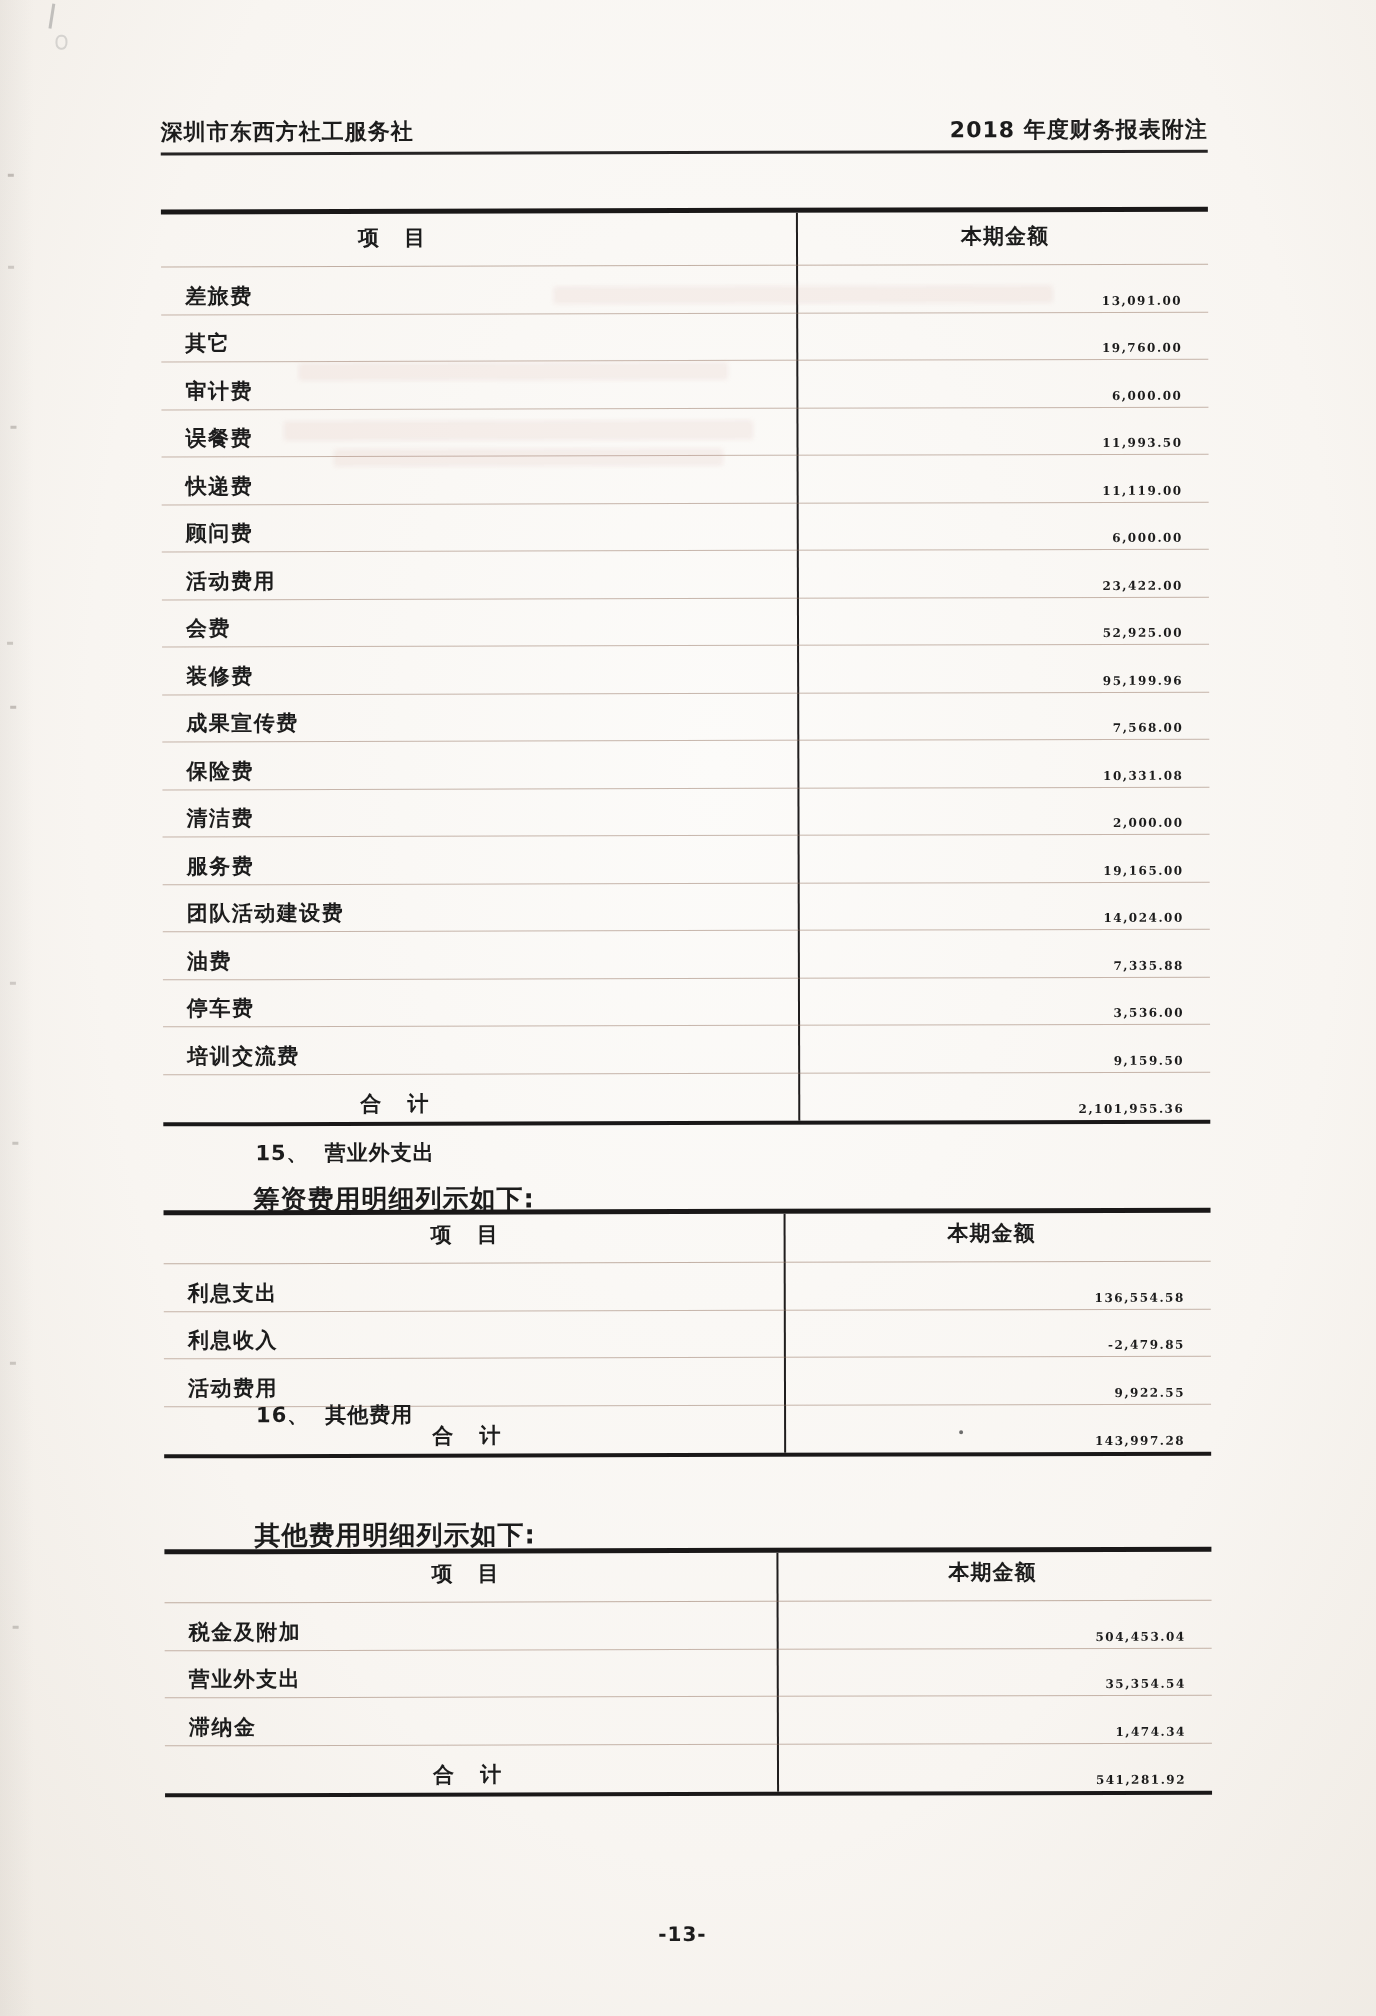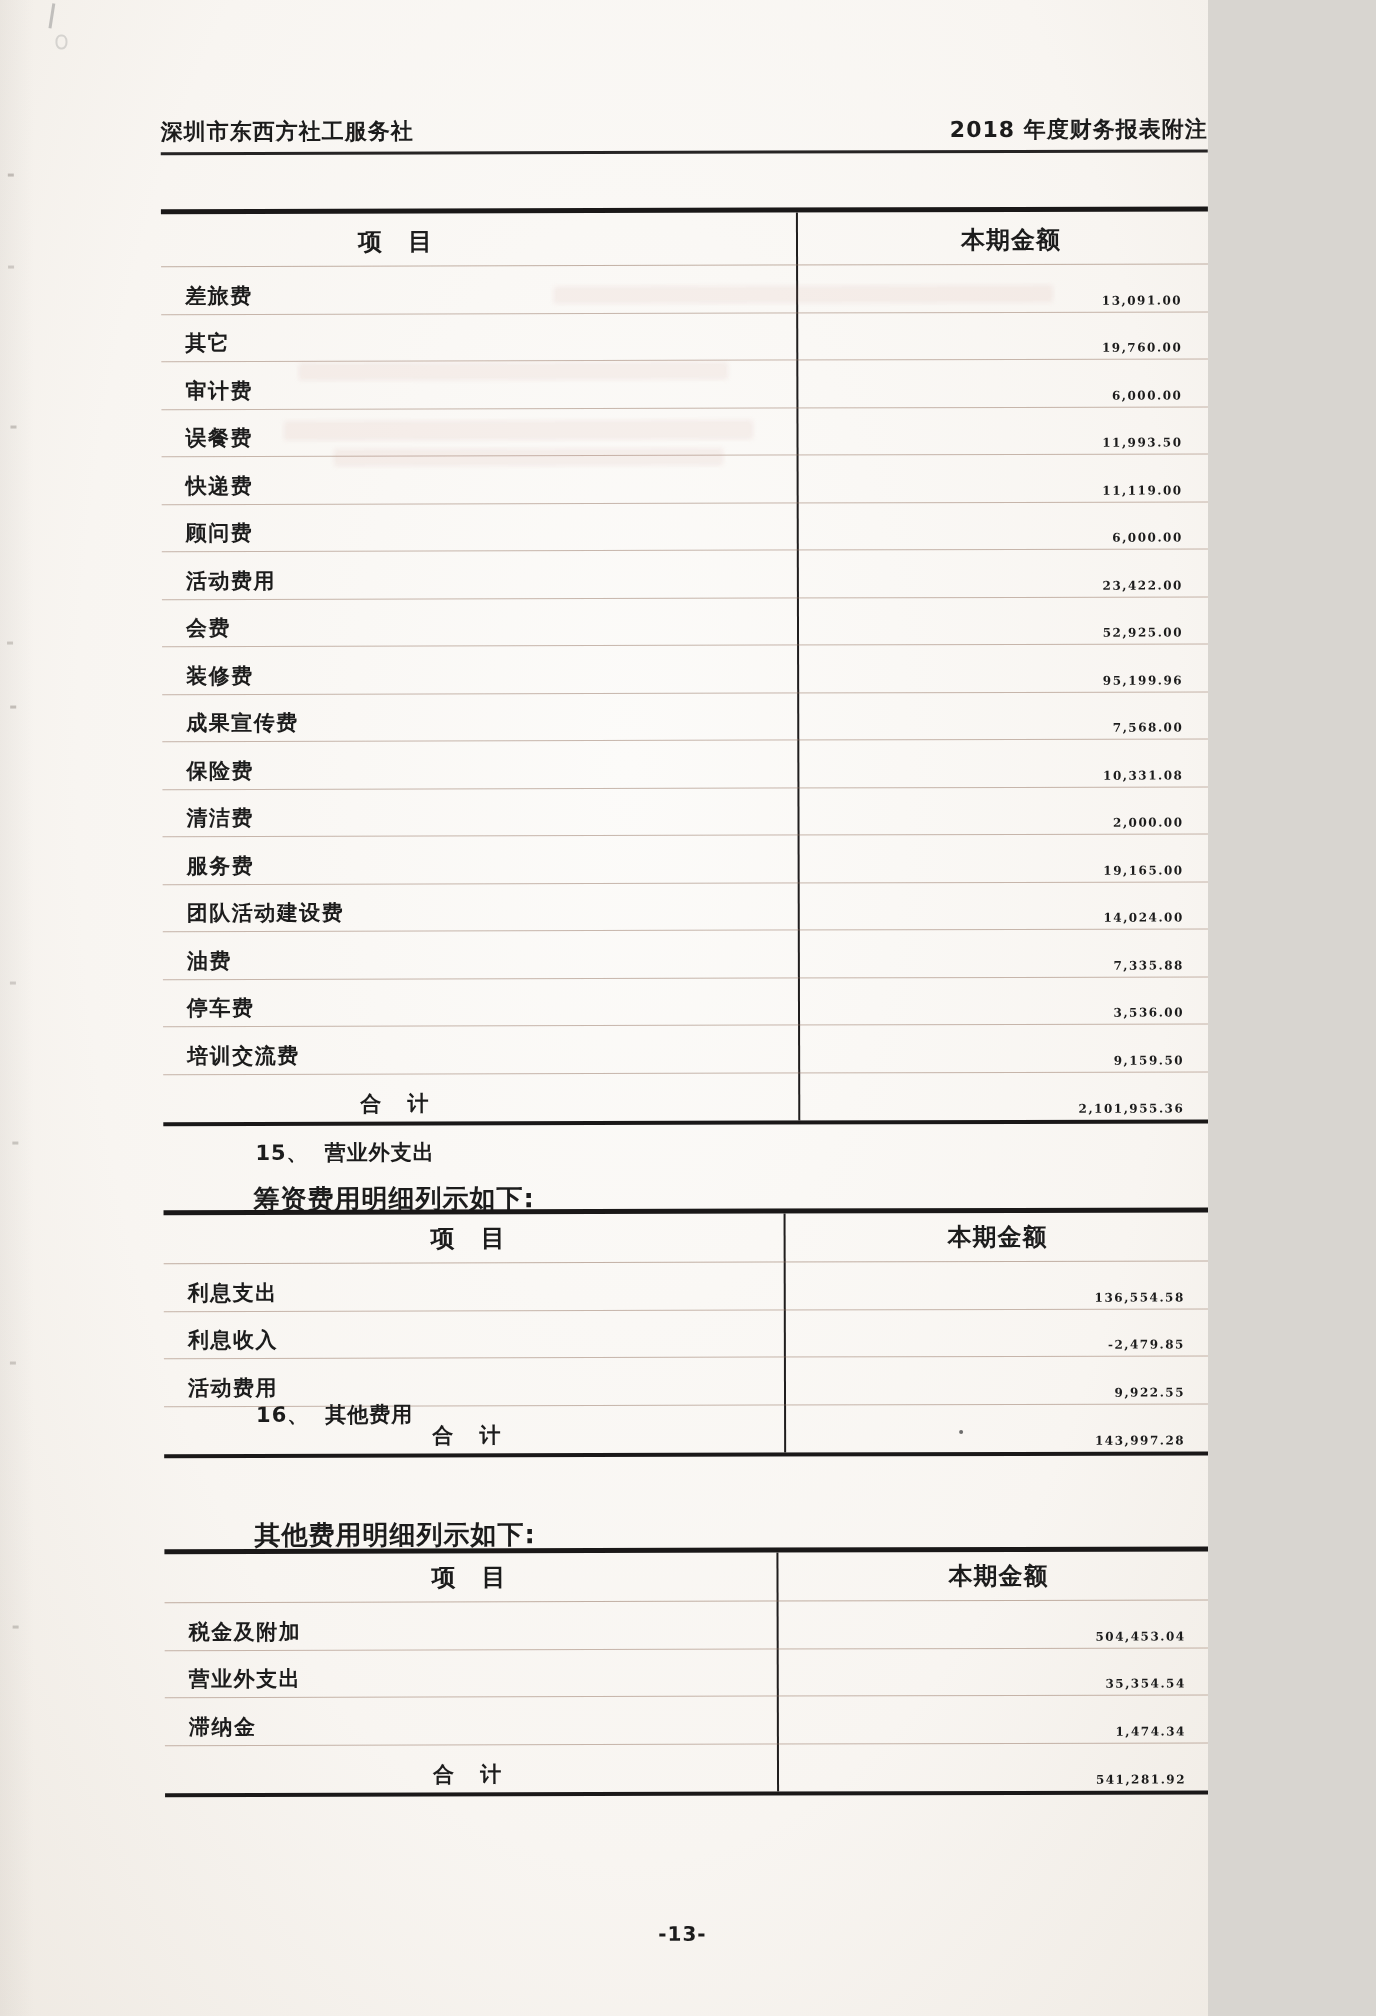--- a/index.html
+++ b/index.html
@@ -1,17 +1,17 @@
 <!DOCTYPE html>
 <html><head>
 <meta charset="utf-8">
 <style>
   html,body{margin:0;padding:0;background:#d8d5d0;}
   .page{
-    position:relative;width:1208px;height:2016px;overflow:hidden;
+    position:relative;width:1376px;height:2016px;overflow:hidden;
     background:
       linear-gradient(90deg, rgba(110,100,92,.07), rgba(110,100,92,0) 34px),
       radial-gradient(ellipse at 52% 38%, #fcfbf9 0%, #f8f5f1 62%, #efeae3 100%);
     font-family:"DejaVu Sans", sans-serif;
     color:#1c1c1c;
   }
   .sheet{position:absolute;inset:0;transform:rotate(-0.15deg);}
 
   
   .doc-header{
@@ -26,21 +26,21 @@
   .fin-table{
     position:absolute;left:163px;width:1047px;box-sizing:border-box;
     border-top:5px solid #1a1818;border-bottom:4px solid #1a1818;
   }
   .vline{position:absolute;top:0;bottom:0;width:2px;background:#201e1e;}
   .thead{
     position:relative;height:52px;
     border-bottom:1px solid rgba(148,116,98,.55);
   }
   .th-item,.th-amount{
-    position:absolute;bottom:8px;font-size:24px;font-weight:bold;
+    position:absolute;bottom:14px;font-size:21px;font-weight:bold;
     word-spacing:16px;letter-spacing:1px;white-space:nowrap;
   }
   .trow{
     position:relative;height:47.5px;box-sizing:border-box;
     display:flex;align-items:flex-end;justify-content:space-between;
     padding:0 26px 4px 24px;
     border-bottom:1px solid rgba(148,116,98,.5);
   }
   .trow:last-child{border-bottom:none;}
   .trow .label{font-size:21px;font-weight:bold;letter-spacing:1.5px;white-space:nowrap;}

